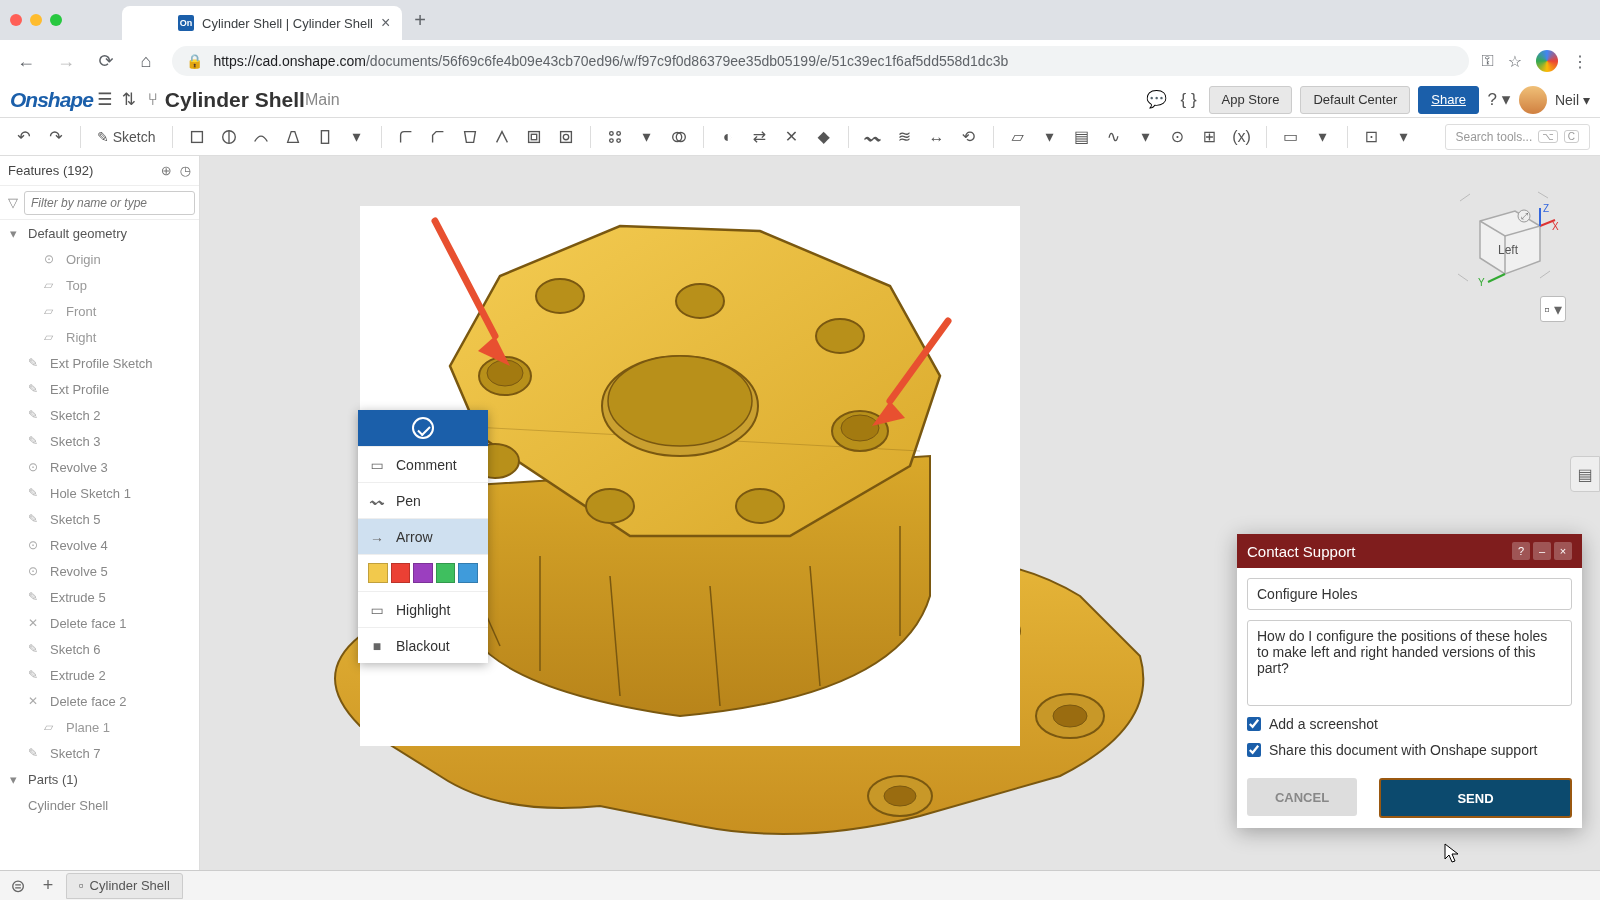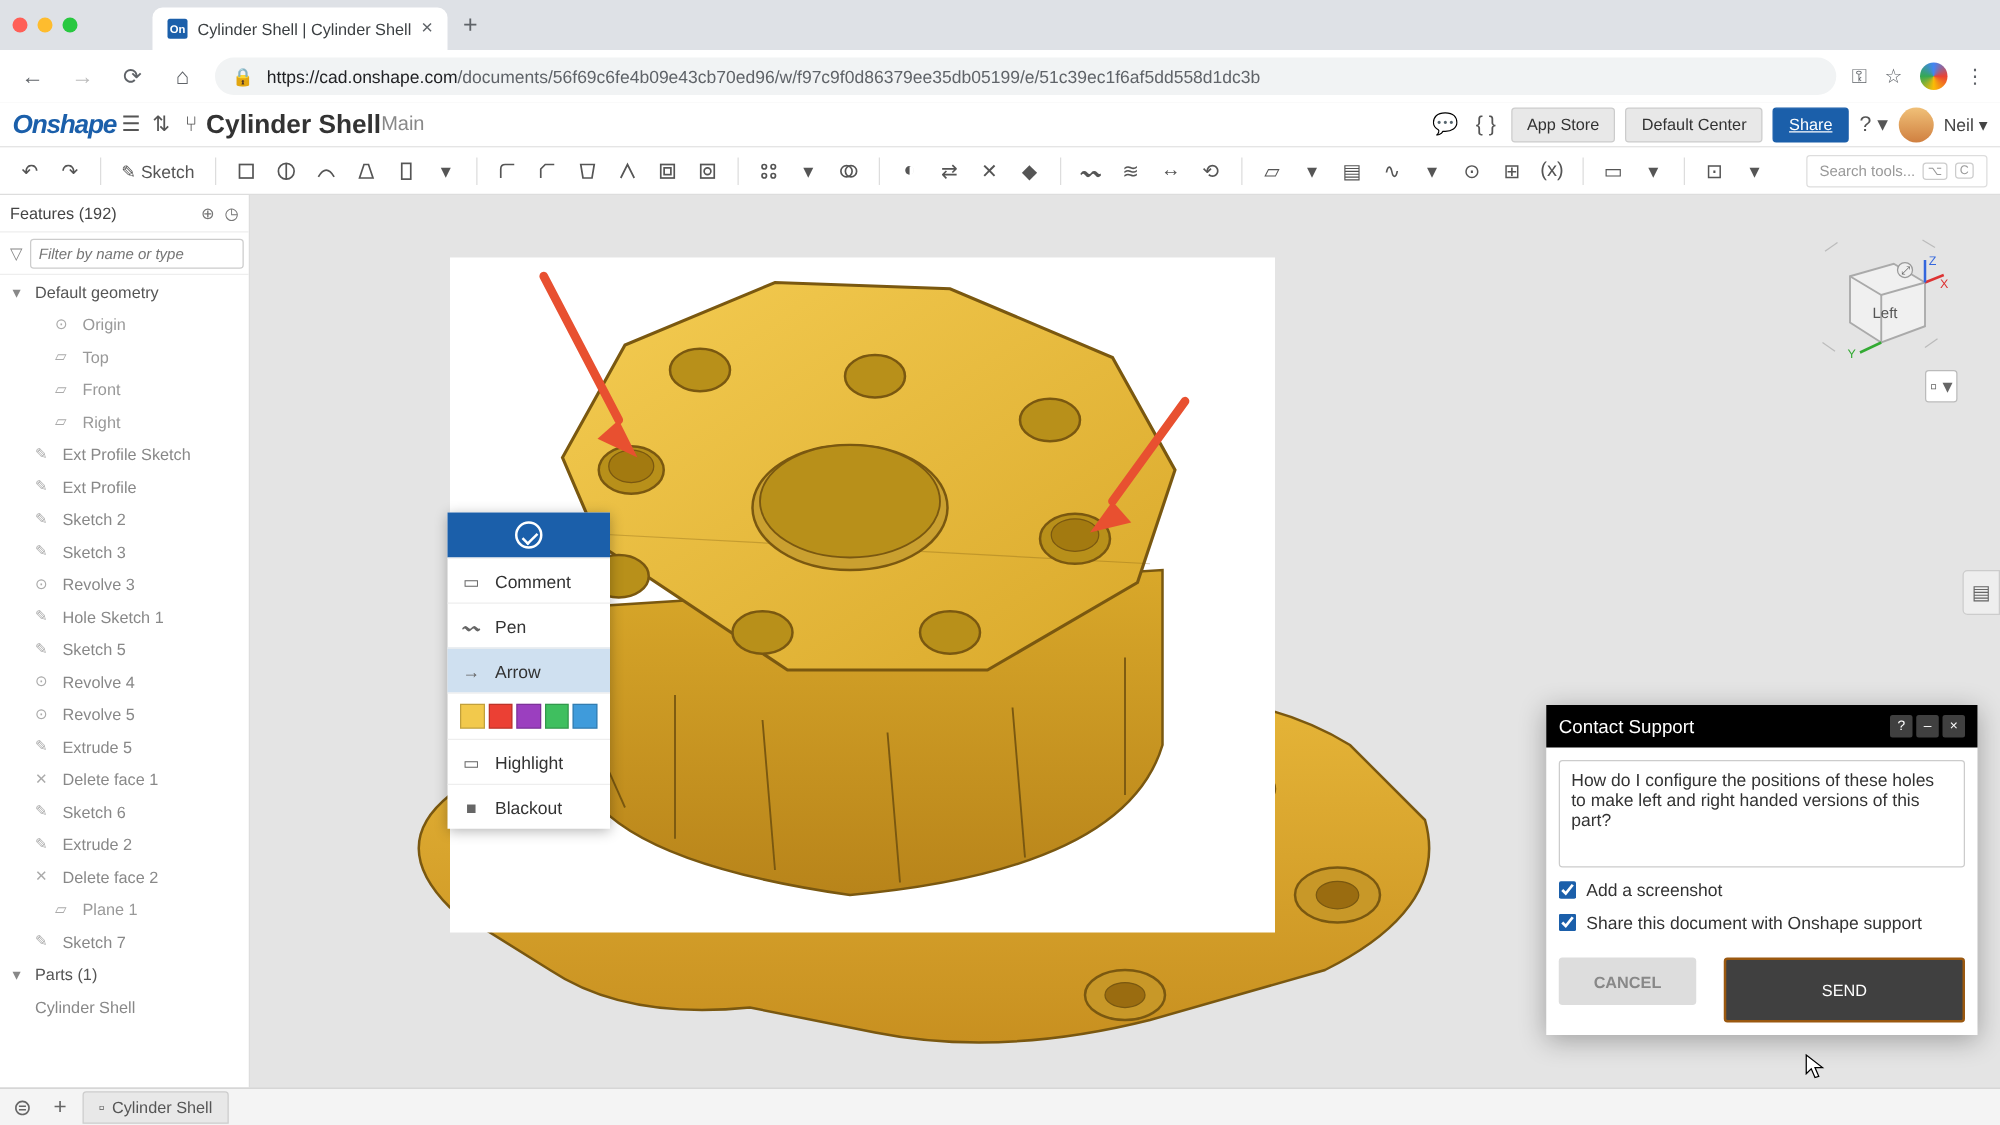--- a/index.html
+++ b/index.html
@@ -7,21 +7,21 @@
 
 
 .browser-chrome { height: 82px; background: #fff; border-bottom: 1px solid #ddd; }
 .tab-bar { height: 40px; display: flex; align-items: center; padding-left: 10px; background: #dee1e6; }
 .traffic-lights { display: flex; gap: 8px; margin-right: 60px; }
 .traffic-light { width: 12px; height: 12px; border-radius: 50%; }
 .tl-red { background: #ff5f57; }
 .tl-yellow { background: #febc2e; }
 .tl-green { background: #28c840; }
 .browser-tab { background: #fff; height: 34px; margin-top: 6px; border-radius: 8px 8px 0 0; padding: 0 12px; display: flex; align-items: center; gap: 8px; font-size: 13px; color: #3c4043; min-width: 230px; }
-.tab-favicon { width: 16px; height: 16px; background: #1b5faa; color: #fff; font-size: 9px; font-weight: bold; display: flex; align-items: center; justify-content: center; border-radius: 2px; }
+.tab-favicon { width: 16px; height: 16px; background: #1b5faa; color: #fff; font-size: 9px; font-weight: bold; display: flex; align-items: center; justify-content: center; border-radius: 2px; margin-left: 44px; }
 .tab-close { margin-left: auto; color: #5f6368; font-size: 16px; }
 .new-tab-btn { margin-left: 12px; color: #5f6368; font-size: 20px; }
 .url-bar-row { height: 42px; display: flex; align-items: center; padding: 0 12px; gap: 12px; background: #fff; }
 .nav-btn { width: 28px; height: 28px; display: flex; align-items: center; justify-content: center; color: #5f6368; font-size: 18px; border-radius: 50%; }
 .url-bar { flex: 1; height: 30px; background: #f1f3f4; border-radius: 15px; display: flex; align-items: center; padding: 0 14px; font-size: 14px; color: #5f6368; gap: 10px; }
 .url-secure { color: #5f6368; }
 .url-domain { color: #202124; }
 .url-actions { display: flex; gap: 14px; align-items: center; color: #5f6368; }
 
 
@@ -74,31 +74,31 @@
 .anno-header-icon { width: 22px; height: 22px; border: 2px solid #fff; border-radius: 50%; position: relative; }
 .anno-header-icon::after { content: ''; position: absolute; left: 4px; top: 7px; width: 10px; height: 5px; border-left: 2px solid #fff; border-bottom: 2px solid #fff; transform: rotate(-45deg); }
 .anno-item { height: 36px; display: flex; align-items: center; padding: 0 10px; gap: 10px; color: #333; border-top: 1px solid #eee; cursor: pointer; }
 .anno-item.selected { background: #cfe0f0; }
 .anno-item .aicon { width: 18px; display: flex; justify-content: center; color: #666; }
 .color-row { display: flex; gap: 3px; padding: 8px 10px; border-top: 1px solid #eee; }
 .color-swatch { width: 20px; height: 20px; border: 1px solid rgba(0,0,0,0.2); }
 
 
 .support-dialog { position: absolute; right: 18px; bottom: 42px; width: 345px; background: #fff; box-shadow: 0 4px 20px rgba(0,0,0,0.3); font-size: 14px; }
-.support-header { height: 34px; background: #000000; color: #fff; display: flex; align-items: center; padding: 0 10px; font-size: 15px; }
+.support-header { height: 34px; background: #7f1d1d; color: #fff; display: flex; align-items: center; padding: 0 10px; font-size: 15px; }
 .support-header-btns { margin-left: auto; display: flex; gap: 3px; }
 .support-hbtn { width: 18px; height: 18px; background: rgba(255,255,255,0.25); border-radius: 2px; display: flex; align-items: center; justify-content: center; font-size: 11px; }
 .support-body { padding: 10px; display: flex; flex-direction: column; gap: 10px; }
 .support-input { width: 100%; border: 1px solid #ccc; border-radius: 3px; padding: 7px 9px; font-size: 14px; color: #333; }
 .support-textarea { width: 100%; height: 86px; border: 1px solid #ccc; border-radius: 3px; padding: 7px 9px; font-size: 14px; color: #333; resize: none; }
 .support-check { display: flex; align-items: center; gap: 8px; font-size: 14px; color: #333; }
 .support-check input { width: 14px; height: 14px; accent-color: #1b5faa; }
 .support-footer { display: flex; gap: 22px; padding: 10px; }
 .support-cancel { flex: 0 0 110px; height: 38px; background: #ddd; color: #888; border-radius: 3px; display: flex; align-items: center; justify-content: center; font-weight: bold; font-size: 13px; }
-.support-send { flex: 1; height: 52px; background: #404040; color: #fff; border-radius: 3px; display: flex; align-items: center; justify-content: center; font-weight: normal; font-size: 13px; border: 2px solid #9a5810; }
+.support-send { flex: 1; height: 40px; background: #0c4a6e; color: #fff; border-radius: 3px; display: flex; align-items: center; justify-content: center; font-weight: bold; font-size: 13px; border: 2px solid #9a5810; }
 
 
 .bottom-bar { position: absolute; bottom: 0; left: 0; right: 0; height: 30px; background: #f4f4f4; border-top: 1px solid #ccc; display: flex; align-items: center; padding: 0 6px; gap: 6px; font-size: 13px; color: #555; }
 .bottom-tab { height: 26px; padding: 0 12px; background: #e8e8e8; border: 1px solid #ccc; border-radius: 3px 3px 0 0; display: flex; align-items: center; gap: 6px; }
 .bottom-icon { width: 24px; height: 24px; display: flex; align-items: center; justify-content: center; color: #666; font-size: 18px; }
 
 .cursor { position: absolute; width: 18px; height: 22px; pointer-events: none; z-index: 100; }
 </style>
 </head>
 <body>
@@ -517,20 +517,21 @@
     <div class="support-dialog">
       <div class="support-header">
         <span>Contact Support</span>
         <div class="support-header-btns">
           <div class="support-hbtn">?</div>
           <div class="support-hbtn">–</div>
           <div class="support-hbtn">×</div>
         </div>
       </div>
       <div class="support-body">
+        <input class="support-input" value="Configure Holes" style="">
         <textarea class="support-textarea" id="support-body-ta" style="">How do I configure the positions of these holes to make left and right handed versions of this part?</textarea>
         <label class="support-check">
             <input type="checkbox" checked="" style="">
             <span>Add a screenshot</span>
           </label>
         <label class="support-check">
             <input type="checkbox" checked="" style="">
             <span>Share this document with Onshape support</span>
           </label>
       </div>

